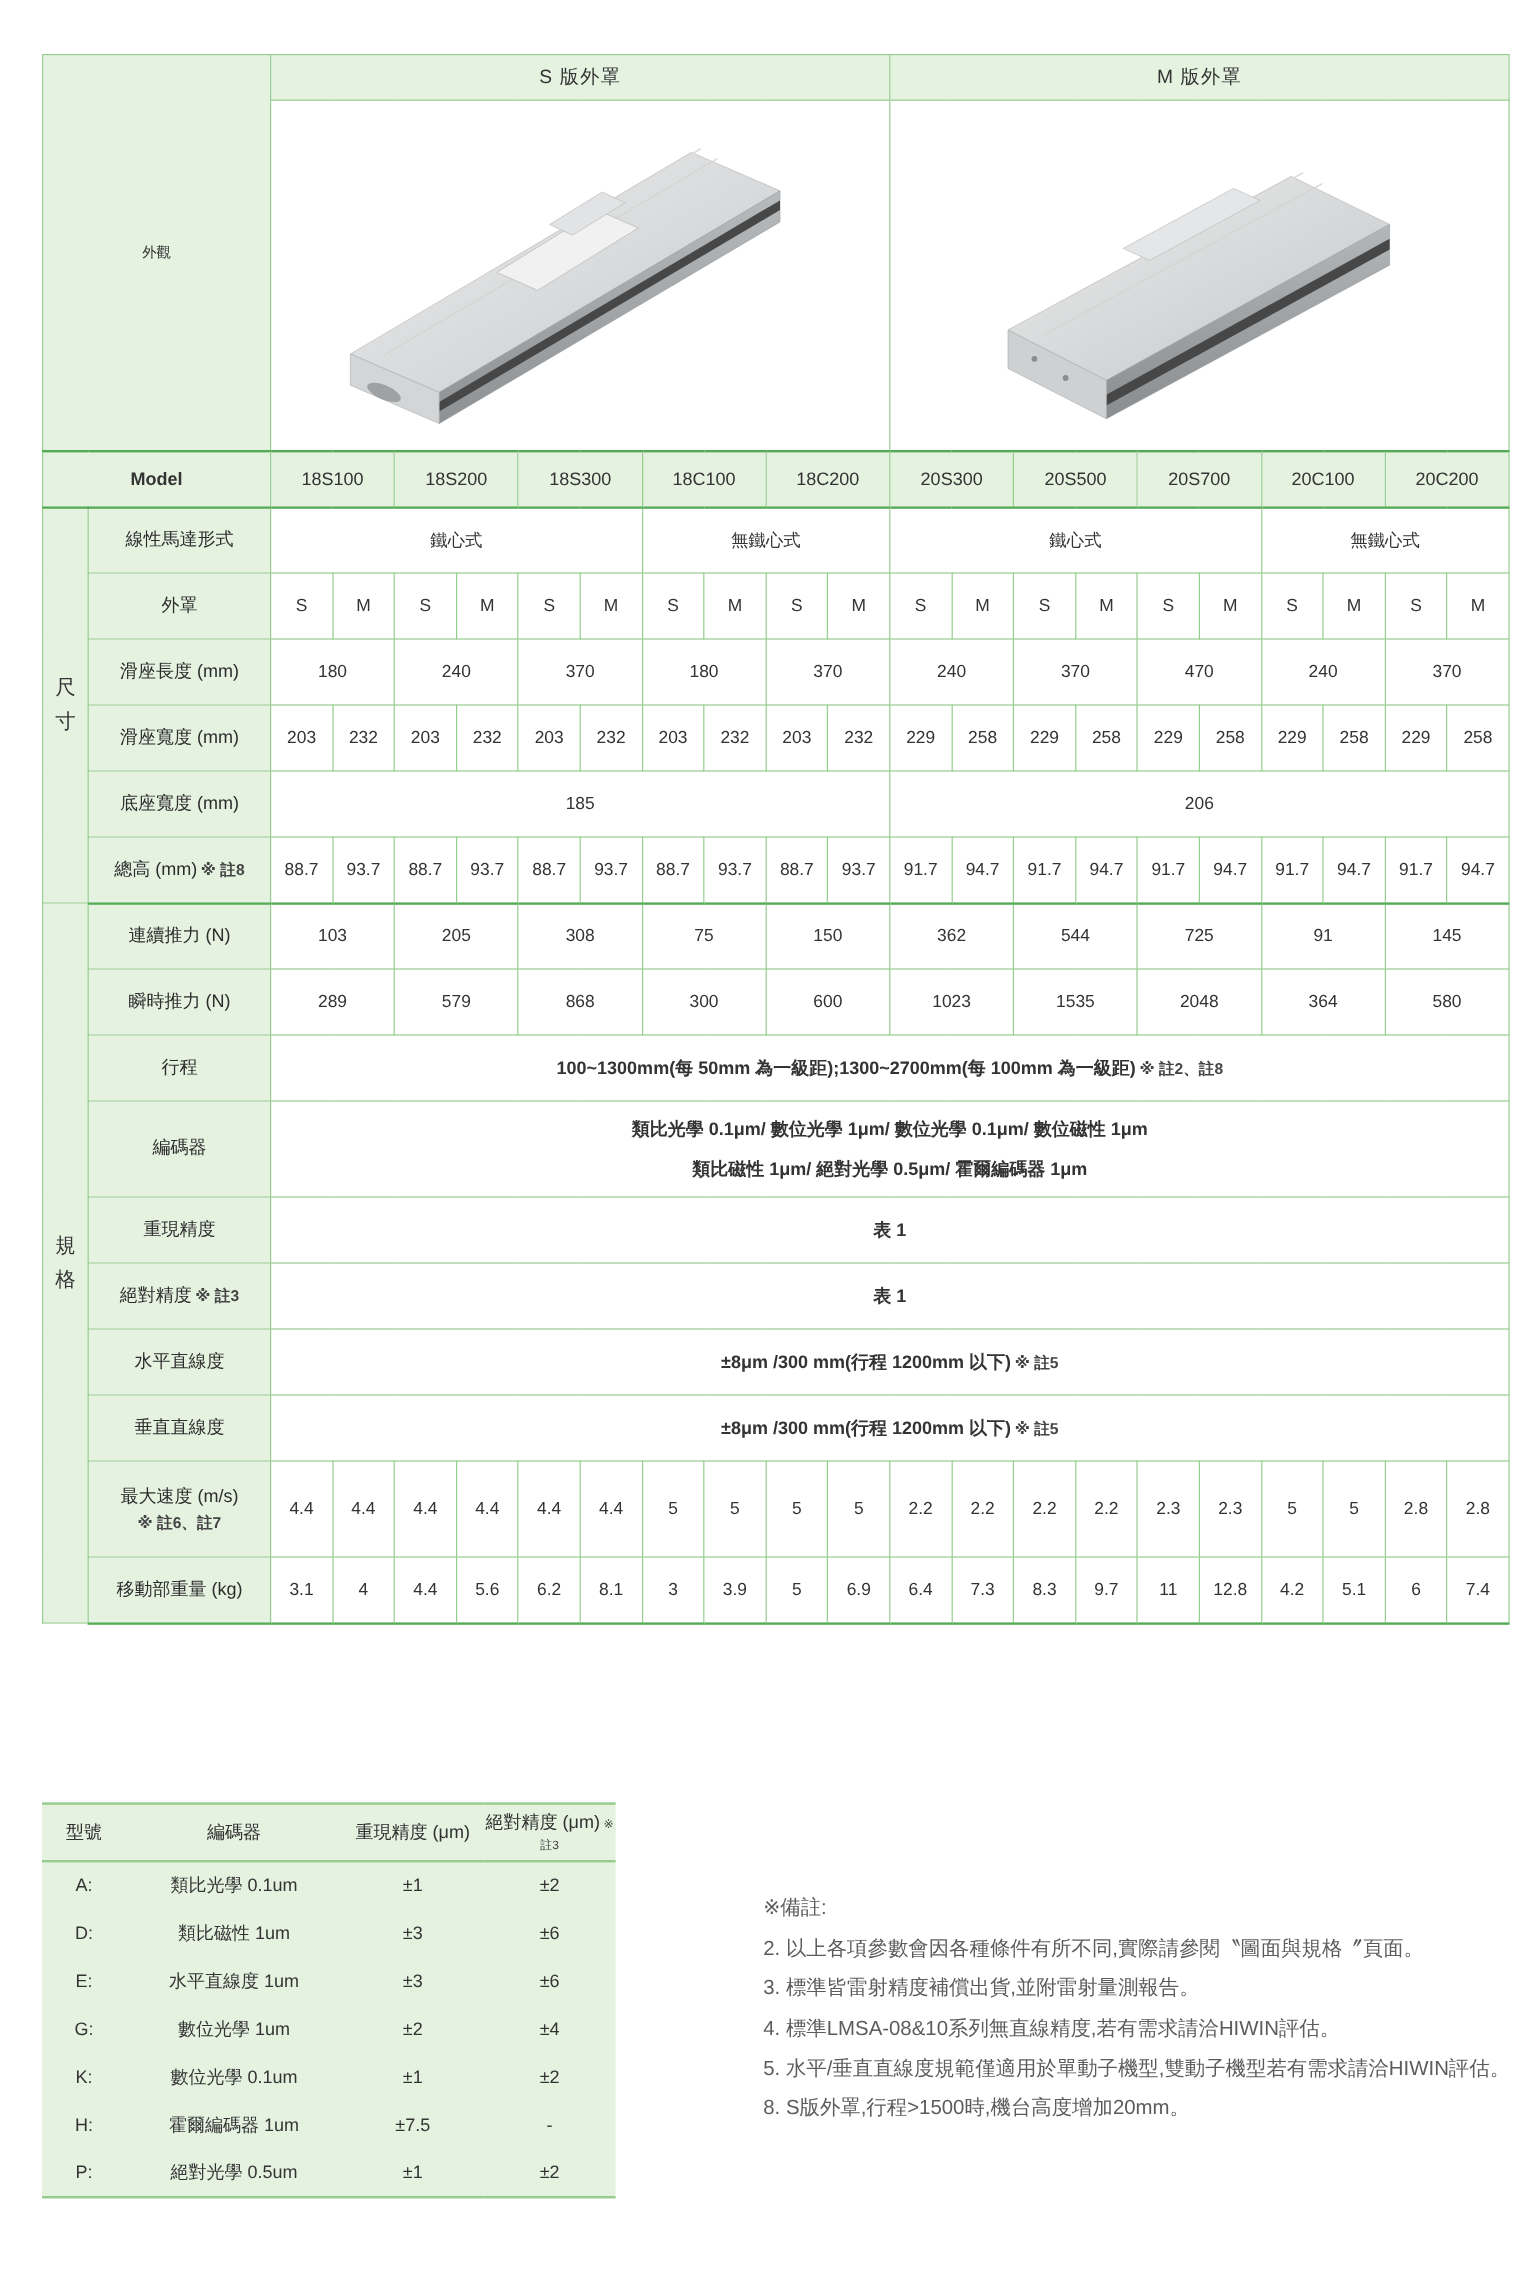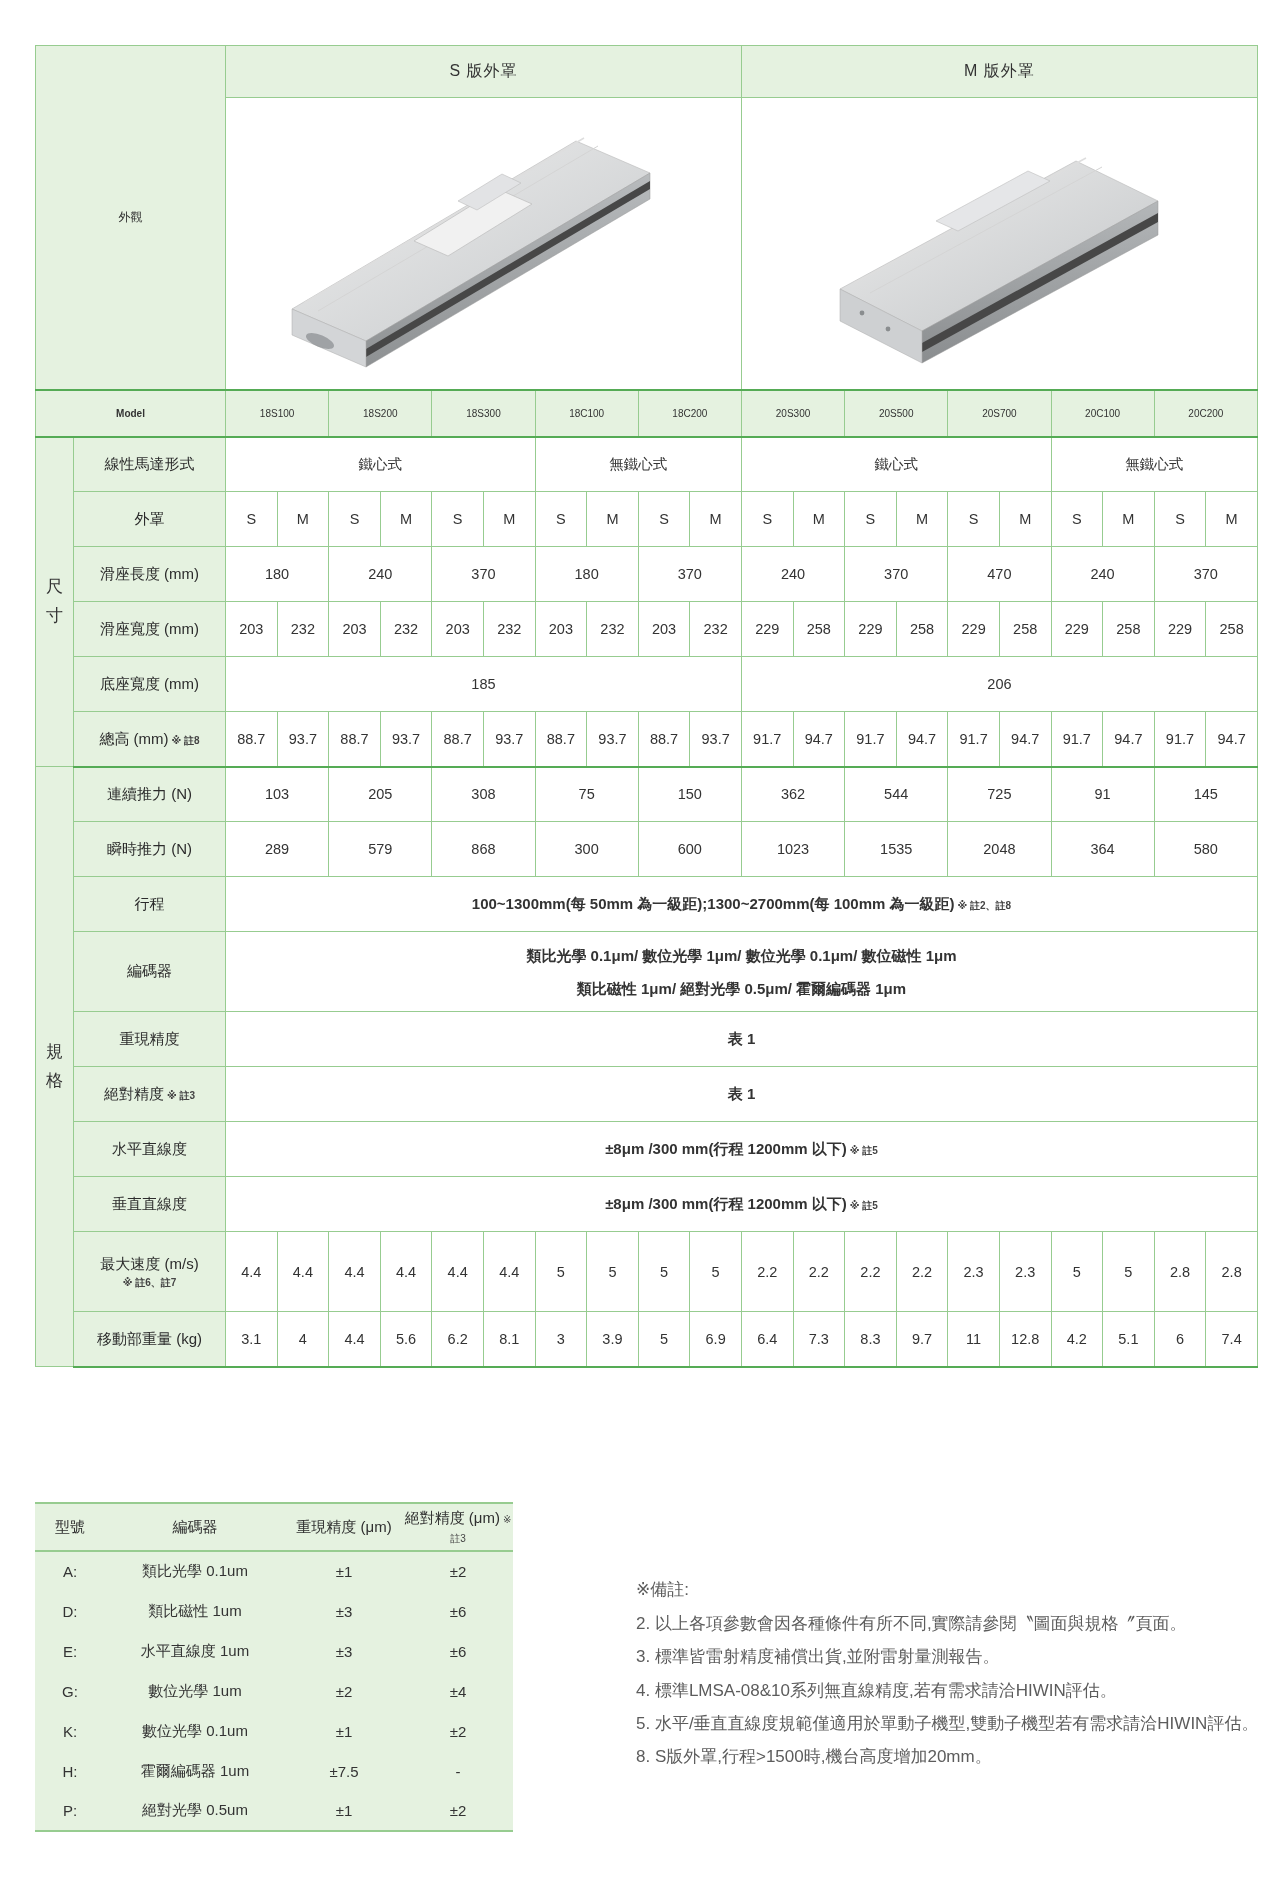--- a/index.html
+++ b/index.html
@@ -15,30 +15,30 @@
     width:1283px;height:1892px;position:relative;background:#ffffff;
     font-family:"Liberation Sans","DejaVu Sans",sans-serif;color:var(--txt);
   }
   
   .main-wrap{position:absolute;left:35px;top:45px;}
   table.main{border-collapse:collapse;table-layout:fixed;width:1223px;}
   table.main td,table.main th{
     border:1px solid var(--line);text-align:center;vertical-align:middle;
     padding:0;font-weight:normal;overflow:hidden;
   }
-  th.cover{background:var(--green-bg);font-weight:bold;font-size:16px;height:52px;letter-spacing:1px;}
+  th.cover{background:var(--green-bg);font-weight:bold;font-size:16px;height:38px;letter-spacing:1px;}
   th.lbl{background:var(--green-bg);font-weight:bold;font-size:15px;color:#2c2c2c;line-height:1.35;}
-  th.lbl .sup,td .sup{font-size:10px;font-weight:bold;color:#444;margin-left:3px;}
+  th.lbl .sup,td .sup{font-size:13px;font-weight:bold;color:#444;margin-left:3px;}
   th.lbl div.sup{margin-left:0;margin-top:2px;}
   th.group{background:var(--green-bg);font-weight:bold;font-size:17px;}
   .vert{white-space:pre-line;line-height:1.7;}
   tr.img-row td{height:292px;background:#fff;}
   tr.img-row svg{display:block;margin:0 auto;}
   tr.model-row th,tr.model-row td{
-    background:var(--green-bg);height:47px;font-size:10px;
+    background:var(--green-bg);height:47px;font-size:15px;
     border-top:2px solid var(--line-strong);border-bottom:2px solid var(--line-strong);
   }
   tr.model-row th{font-weight:bold;}
   tr.spec{height:55px;}
   tr.spec.tall{height:80px;}
   td.val{font-size:14.5px;color:#333;}
   td.val.wide{font-weight:bold;font-size:15px;}
   td.val.pre{white-space:pre-line;line-height:2.2;}
   tr.sect-end td,tr.sect-end th{border-bottom:2px solid var(--line-strong);}
   table.main tr:last-child td,table.main tr:last-child th{border-bottom:2px solid var(--line-strong);}

